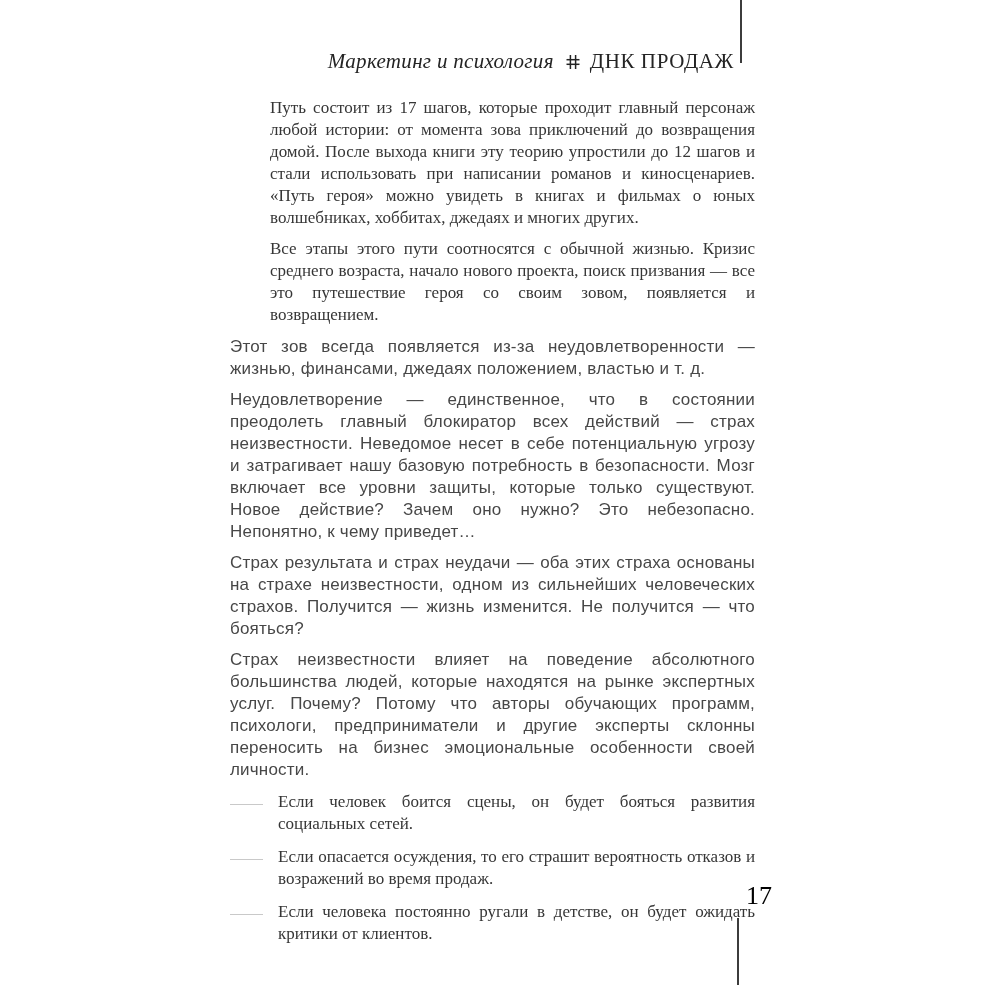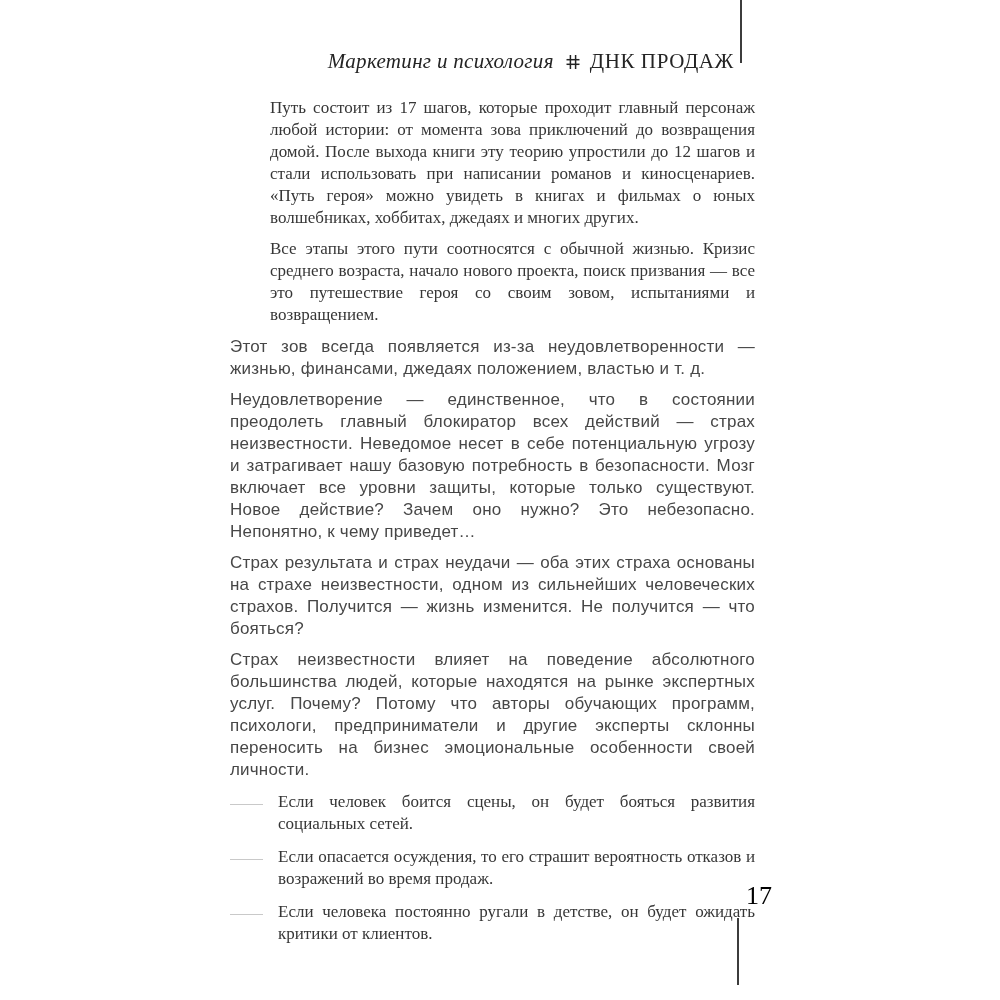--- a/index.html
+++ b/index.html
@@ -114,21 +114,21 @@
           <line x1="1.5" y1="10.3" x2="14.5" y2="10.3"></line>
         </g>
       </svg></span><span class="header-book">ДНК ПРОДАЖ</span>
   </div>
   <div class="header-rule"></div>
 
   <div class="content">
 
     <p class="para serif indent">Путь состоит из 17 шагов, которые проходит главный персонаж любой истории: от момента зова приключений до возвращения домой. После выхода книги эту теорию упростили до 12 шагов и стали использовать при написании романов и киносценариев. «Путь героя» можно увидеть в книгах и фильмах о юных волшебниках, хоббитах, джедаях и многих других.</p>
 
-    <p class="para serif indent gap-lg">Все этапы этого пути соотносятся с обычной жизнью. Кризис среднего возраста, начало нового проекта, поиск призвания — все это путешествие героя со своим зовом, испытаниями и возвращением.</p>
+    <p class="para serif indent gap-lg">Все этапы этого пути соотносятся с обычной жизнью. Кризис среднего возраста, начало нового проекта, поиск призвания — все это путешествие героя со своим зовом, появляется и возвращением.</p>
 
     <p class="para sans">Этот зов всегда появляется из-за неудовлетворенности — жизнью, финансами, джедаях положением, властью и т. д.</p>
 
     <p class="para sans">Неудовлетворение — единственное, что в состоянии преодолеть главный блокиратор всех действий — страх неизвестности. Неведомое несет в себе потенциальную угрозу и затрагивает нашу базовую потребность в безопасности. Мозг включает все уровни защиты, которые только существуют. Новое действие? Зачем оно нужно? Это небезопасно. Непонятно, к чему приведет…</p>
 
     <p class="para sans">Страх результата и страх неудачи — оба этих страха основаны на страхе неизвестности, одном из сильнейших человеческих страхов. Получится — жизнь изменится. Не получится — что бояться?</p>
 
     <p class="para sans gap-lg">Страх неизвестности влияет на поведение абсолютного большинства людей, которые находятся на рынке экспертных услуг. Почему? Потому что авторы обучающих программ, психологи, предприниматели и другие эксперты склонны переносить на бизнес эмоциональные особенности своей личности.</p>
 
     <div class="bullet-item serif">

